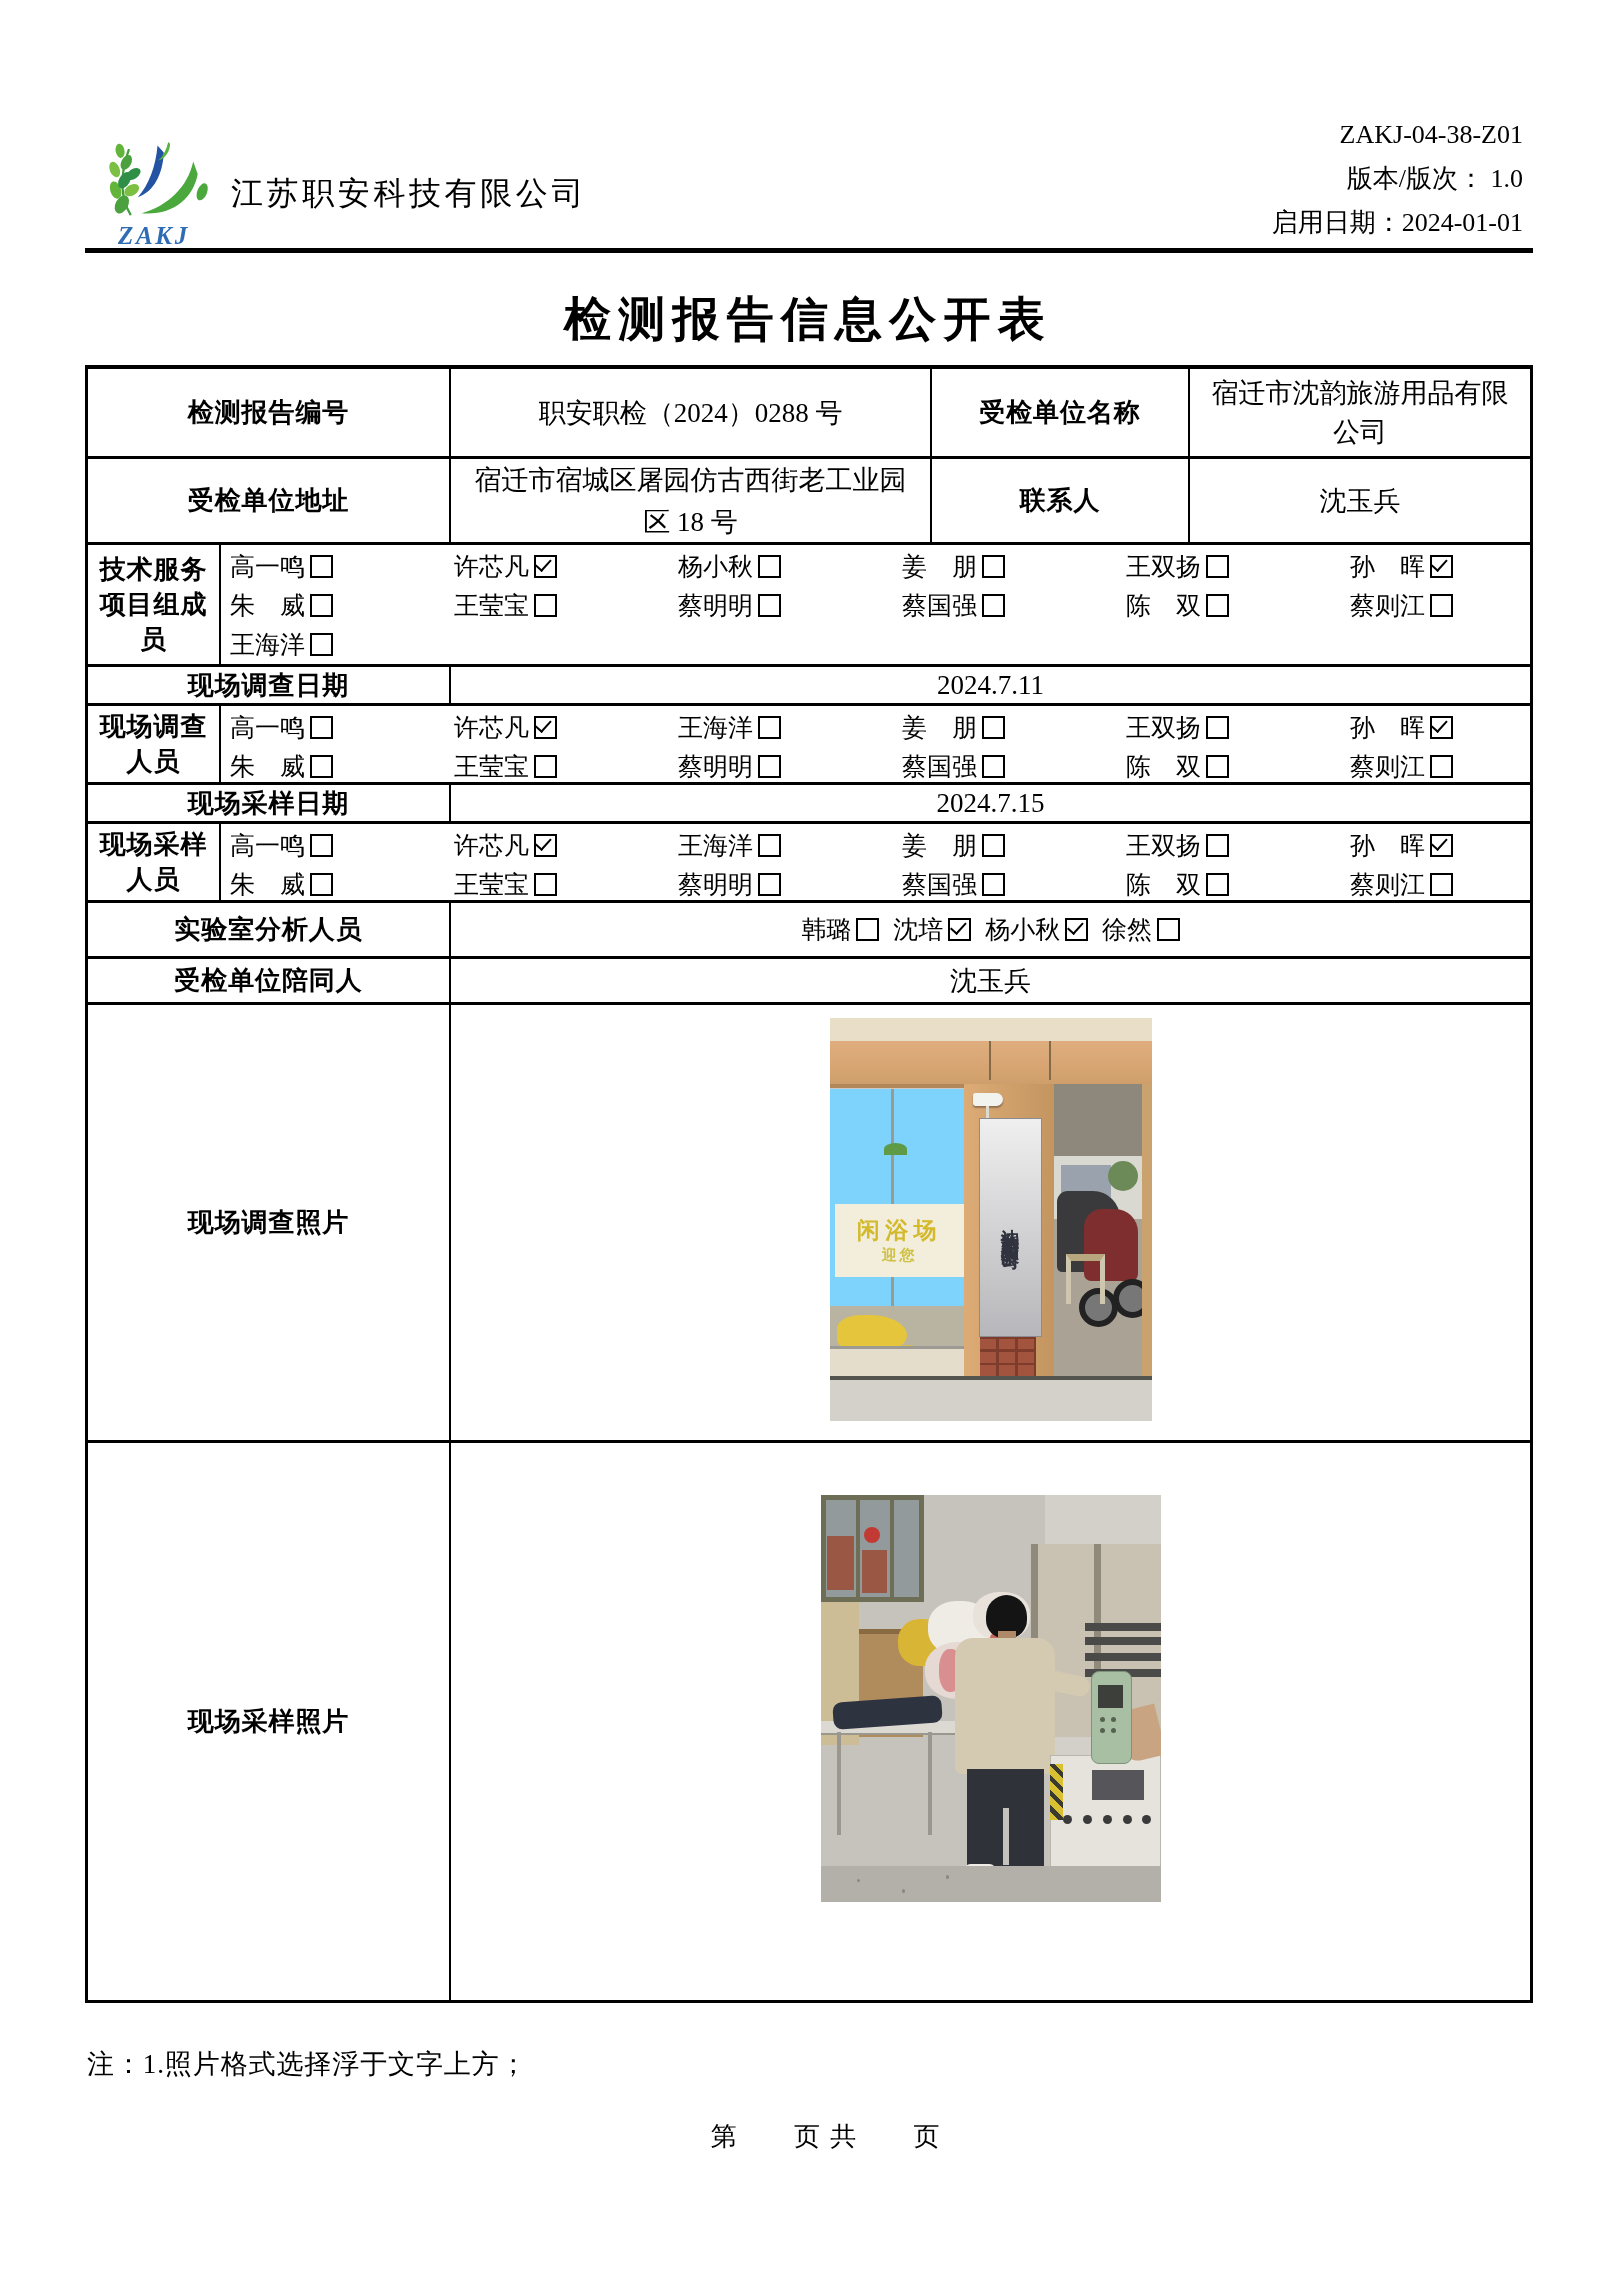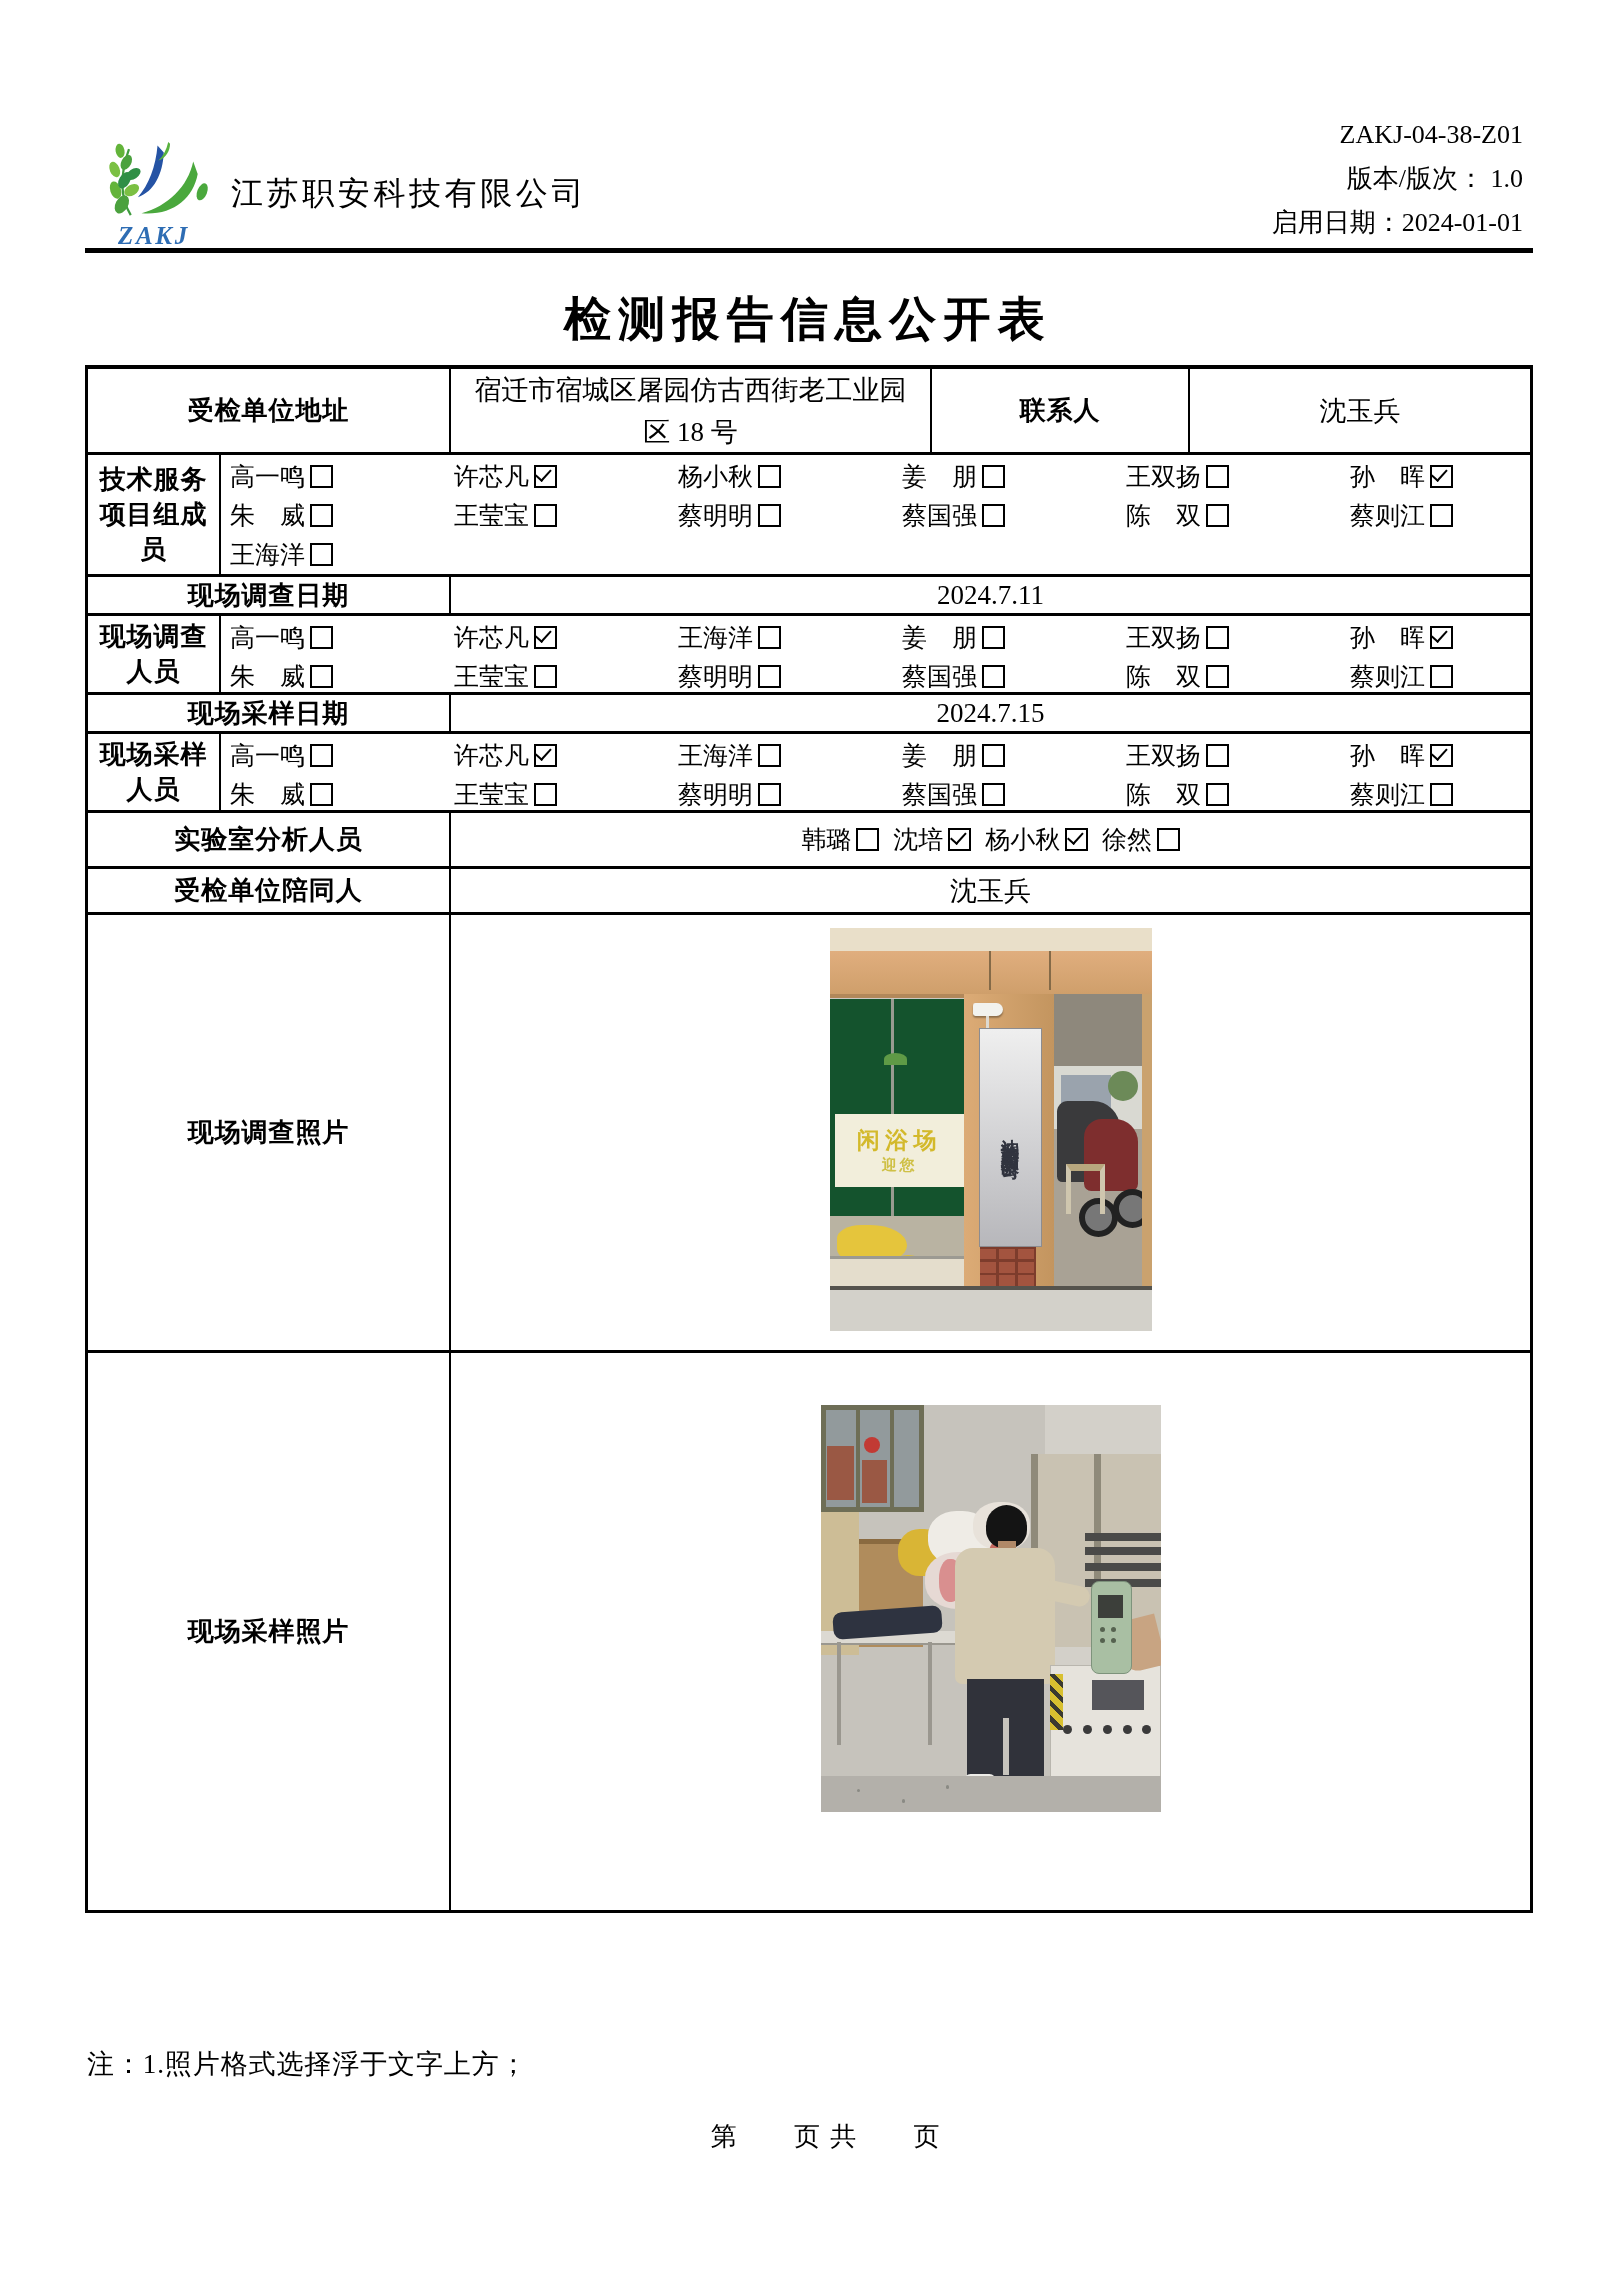--- a/index.html
+++ b/index.html
@@ -49,21 +49,21 @@
   .photo-wrap{width:100%;height:100%;display:flex;justify-content:center;align-items:flex-start;}
   .photo{position:relative;overflow:hidden;flex:none;}
   .photo *{position:absolute;}
   .photo1{width:322px;height:403px;margin-top:12.5px;background:#cbc9c2;}
   .photo2{width:340px;height:407px;margin-top:52px;background:#c6c3bc;}
 
   
   .p1-ceil{left:0;top:0;width:322px;height:23px;background:#e9dfc9;}
   .p1-beam{left:0;top:23px;width:322px;height:43px;background:linear-gradient(#e0ae7e,#cf9f6b);border-bottom:4.5px solid #b2885a;}
   .p1-joint{top:0;width:2.7px;height:39px;background:#846a48;}
-  .p1-window{left:0;top:71px;width:134px;height:262px;background:#14532d;}
+  .p1-window{left:0;top:71px;width:134px;height:262px;background:#7dd3fc;}
   .p1-mull-v{left:61px;top:0;width:3.6px;height:218px;background:#989b90;}
   .p1-banner{left:5.4px;top:115px;width:129px;height:73px;background:#f2eedb;display:flex;flex-direction:column;
              align-items:center;justify-content:center;position:absolute;}
   .p1-banner span{position:static;}
   .bt1{font-size:23px;font-weight:bold;color:#d3b92b;letter-spacing:5.4px;}
   .bt2{font-size:15px;font-weight:bold;color:#cfc046;letter-spacing:2.7px;}
   .p1-palm{left:54px;top:54px;width:23px;height:12.5px;background:#5f9a46;border-radius:50% 50% 0 0;position:absolute;}
   .p1-graffwall{left:0;top:288px;width:134px;height:70px;background:#b9b3a2;}
   .p1-graf1{left:7.2px;top:9px;width:70px;height:39px;background:#e5c53c;border-radius:40% 60% 55% 45%;}
   .p1-graf2{left:63px;top:39px;width:30px;height:18px;background:#ddbE35;border-radius:50%;}
@@ -160,20 +160,26 @@
     <div>ZAKJ-04-38-Z01</div>
     <div>版本/版次： 1.0</div>
     <div>启用日期：2024-01-01</div>
   </div>
   <div class="abs hdr-rule"></div>
 
   <div class="abs title">检测报告信息公开表</div>
 
   <div class="abs table">
 
+    <div class="trow" style="height:90px;">
+      <div class="cell c1 br lbl">检测报告编号</div>
+      <div class="cell c2 br val">职安职检（2024）0288 号</div>
+      <div class="cell c3 br lbl">受检单位名称</div>
+      <div class="cell c4 val val-wrap">宿迁市沈韵旅游用品有限公司</div>
+    </div>
 
     <div class="trow" style="height:86px;">
       <div class="cell c1 br lbl">受检单位地址</div>
       <div class="cell c2 br val addr">宿迁市宿城区屠园仿古西街老工业园区 18 号</div>
       <div class="cell c3 br lbl">联系人</div>
       <div class="cell c4 val">沈玉兵</div>
     </div>
 
     <div class="trow" style="height:122px;">
       <div class="cell c1 br lbl">技术服务项目组成员</div>

